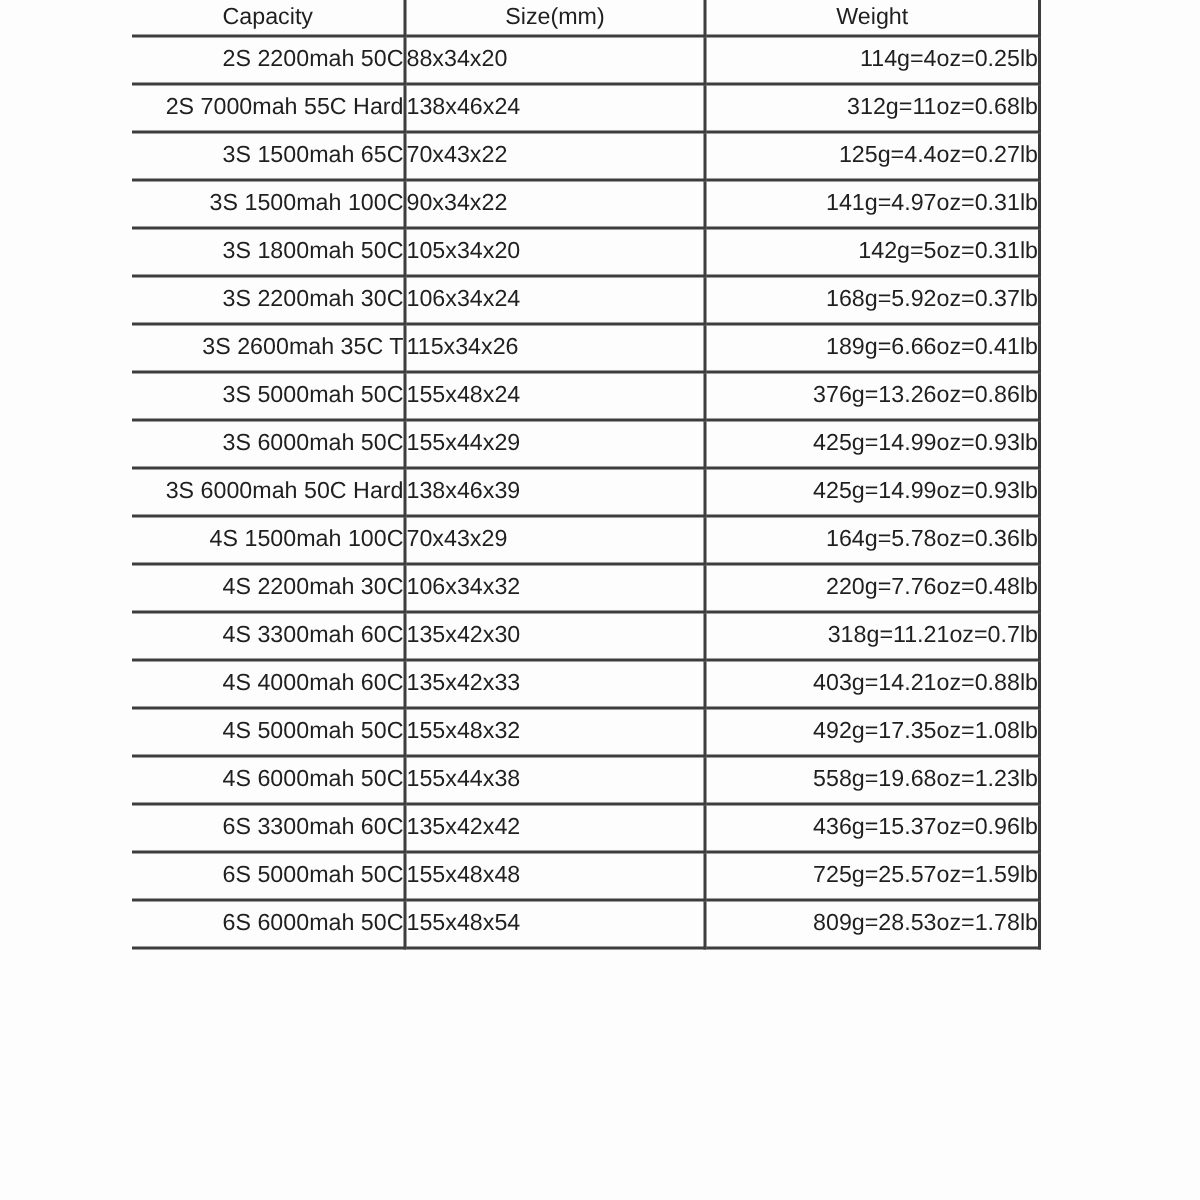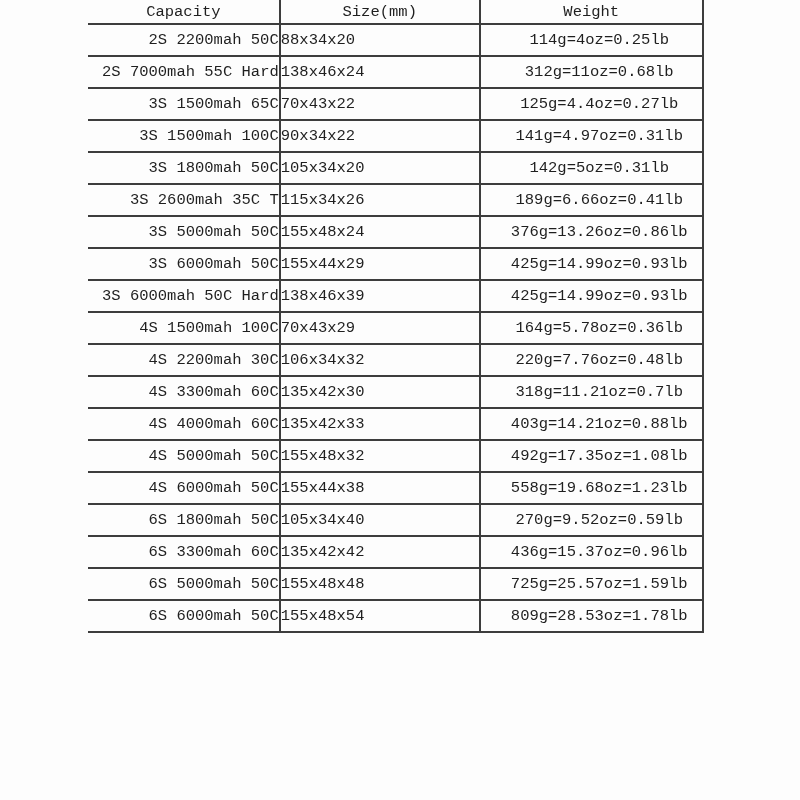--- a/index.html
+++ b/index.html
@@ -5,21 +5,21 @@
   html, body {
     margin: 0;
     padding: 0;
     background: #ffffff;
   }
   .page {
     position: relative;
     width: 800px;
     height: 800px;
     background: #fdfdfd;
-    font-family: Liberation Mono, monospace;
+    font-family: Liberation Sans, sans-serif;
     color: #1f1f1f;
     overflow: hidden;
   }
   .spec-table {
     position: absolute;
     left: 88px;
     top: 0;
     border-collapse: collapse;
     table-layout: fixed;
   }
@@ -51,21 +51,21 @@
     height: 30px;
     vertical-align: middle;
   }
   .spec-table tbody td:nth-child(1) {
     text-align: right;
     padding-left: 14px;
   }
   .spec-table tbody td:nth-child(2) {
   }
   .spec-table tbody td:nth-child(3) {
-    text-align: center;
+    text-align: right;
     padding-left: 16px;
   }
 </style>
 </head>
 <body>
 
 <div class="page">
   <table class="spec-table">
     <colgroup>
       <col class="col-capacity">
@@ -97,20 +97,25 @@
         </tr>
         <tr>
           <td>3S 1500mah 100C</td>
           <td>90x34x22</td>
           <td>141g=4.97oz=0.31lb</td>
         </tr>
         <tr>
           <td>3S 1800mah 50C</td>
           <td>105x34x20</td>
           <td>142g=5oz=0.31lb</td>
+        </tr>
+        <tr>
+          <td>3S 2200mah 30C</td>
+          <td>106x34x24</td>
+          <td>168g=5.92oz=0.37lb</td>
         </tr>
         <tr>
           <td>3S 2600mah 35C T</td>
           <td>115x34x26</td>
           <td>189g=6.66oz=0.41lb</td>
         </tr>
         <tr>
           <td>3S 5000mah 50C</td>
           <td>155x48x24</td>
           <td>376g=13.26oz=0.86lb</td>
@@ -149,25 +154,20 @@
           <td>4S 5000mah 50C</td>
           <td>155x48x32</td>
           <td>492g=17.35oz=1.08lb</td>
         </tr>
         <tr>
           <td>4S 6000mah 50C</td>
           <td>155x44x38</td>
           <td>558g=19.68oz=1.23lb</td>
         </tr>
         <tr>
-          <td>6S 1800mah 50C</td>
-          <td>105x34x40</td>
-          <td>270g=9.52oz=0.59lb</td>
-        </tr>
-        <tr>
           <td>6S 3300mah 60C</td>
           <td>135x42x42</td>
           <td>436g=15.37oz=0.96lb</td>
         </tr>
         <tr>
           <td>6S 5000mah 50C</td>
           <td>155x48x48</td>
           <td>725g=25.57oz=1.59lb</td>
         </tr>
         <tr>

